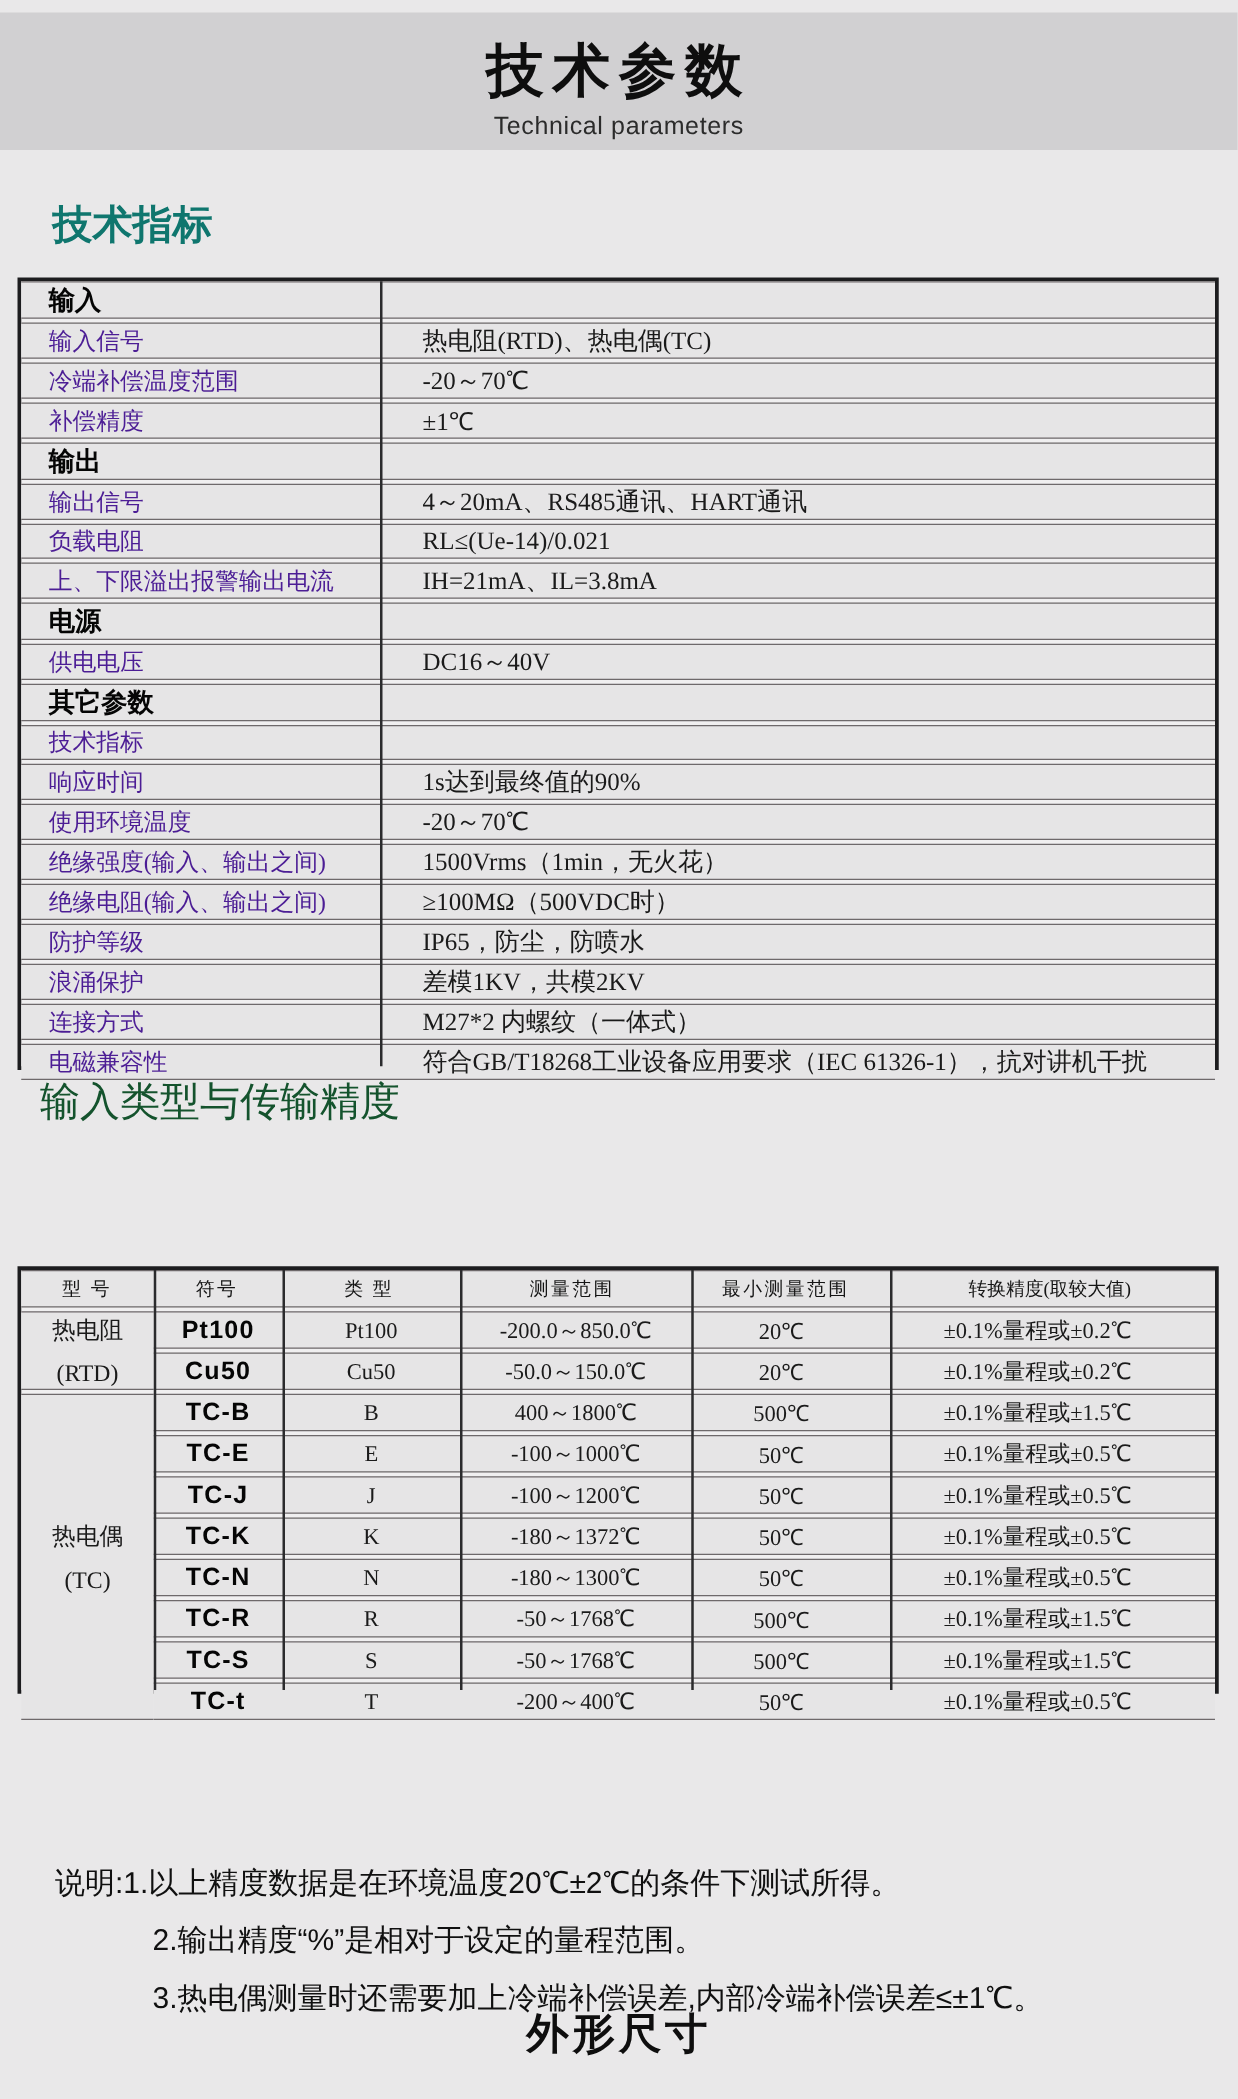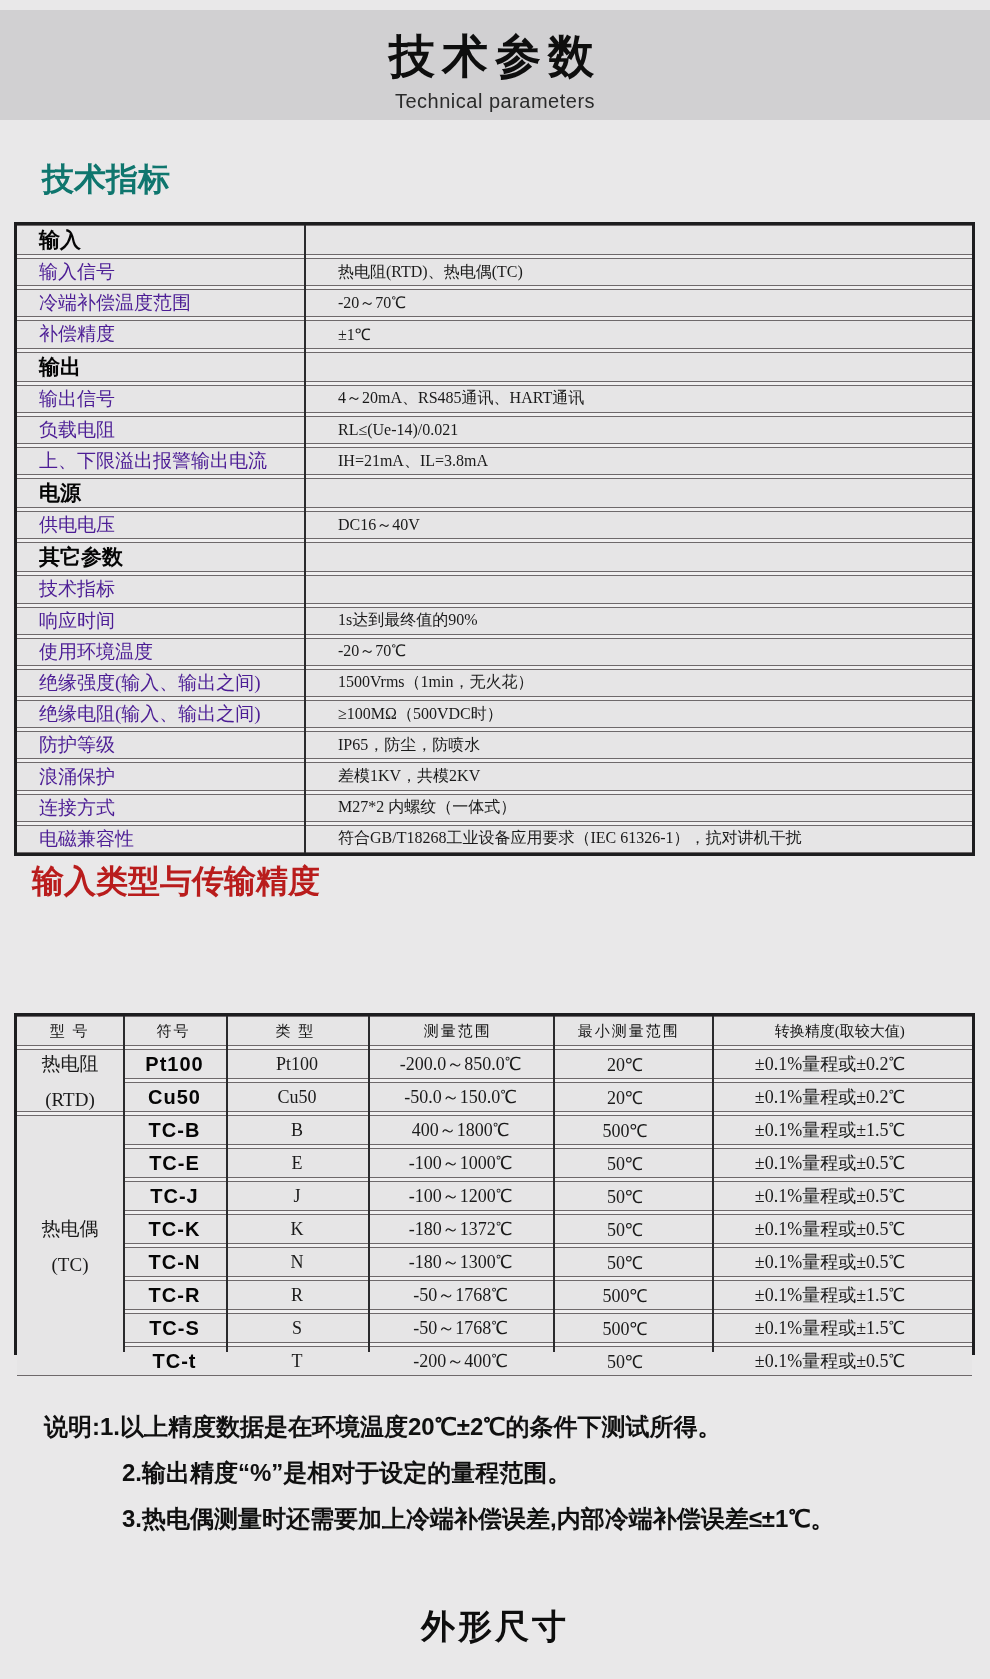--- a/index.html
+++ b/index.html
@@ -17,21 +17,21 @@
   .banner .title{
     margin:0;padding-top:16px;
     font-size:46px;font-weight:700;letter-spacing:7px;color:#0e0e0e;
     font-family:"Liberation Sans",sans-serif;
   }
   .banner .subtitle{
     margin:2px 0 0 0;font-size:20px;color:#2b2b2b;letter-spacing:0.5px;
   }
   
   .h-spec{position:absolute;left:42px;top:158px;font-size:32px;font-weight:700;color:#0f766e;margin:0;}
-  .h-io{position:absolute;left:32px;top:860px;font-size:32px;font-weight:700;color:#b91c1c;margin:0;}
+  .h-io{position:absolute;left:32px;top:860px;font-size:32px;font-weight:400;color:#14532d;margin:0;}
   .h-dim{position:absolute;left:0;top:1604px;width:990px;text-align:center;
          font-size:34px;font-weight:700;letter-spacing:3px;color:#0e0e0e;margin:0;}
   
   .tframe{
     position:absolute;left:14px;width:961px;box-sizing:border-box;
     background:#f0eff0;border:3px solid #1d1d1f;
     display:flex;flex-direction:column;gap:3px;
   }
   .vline{position:absolute;top:0;bottom:0;width:2px;background:#2b2b2d;z-index:3;}
   
@@ -42,21 +42,21 @@
   }
   .t1label{
     width:287px;flex:0 0 287px;box-sizing:border-box;padding-left:22px;
     font-family:"Liberation Serif",serif;font-size:19px;color:#4c1d95;white-space:nowrap;
   }
   .t1row.hdr .t1label{
     font-family:"Liberation Sans",sans-serif;font-size:21px;font-weight:700;color:#050505;
   }
   .t1value{
     flex:1;box-sizing:border-box;padding-left:34px;
-    font-family:"Liberation Serif",serif;font-size:16px;color:#1a1a1a;white-space:nowrap;
+    font-family:"Liberation Serif",serif;font-size:20px;color:#1a1a1a;white-space:nowrap;
   }
   
   .t2{top:1013px;height:342px;}
   .t2head{flex:0 0 28px;display:flex;align-items:stretch;background:#e6e5e6;
           border-top:1px solid #6e696b;border-bottom:1px solid #6e696b;}
   .t2head .hcell{
     display:flex;align-items:center;justify-content:center;box-sizing:border-box;
     font-family:"Liberation Serif",serif;font-size:15px;letter-spacing:2px;white-space:nowrap;
   }
   .t2head .hcell:nth-of-type(1){width:106px;}
@@ -80,21 +80,21 @@
   .t2row .cell{
     display:flex;align-items:center;justify-content:center;box-sizing:border-box;
     font-family:"Liberation Serif",serif;font-size:18px;color:#1a1a1a;white-space:nowrap;
   }
   .t2row .c1{width:103px;font-family:"Liberation Sans",sans-serif;font-weight:700;font-size:20px;color:#050505;letter-spacing:1px;}
   .t2row .c2{width:142px;}
   .t2row .c3{width:185px;}
   .t2row .c4{width:144px;}
   .t2row .c5{width:266px;}
   
-  .notes{position:absolute;left:44px;top:1404px;width:920px;font-weight:bold;}
+  .notes{position:absolute;left:44px;top:1484px;width:920px;}
   .note-line{font-size:24px;line-height:46px;color:#101010;padding-left:78px;white-space:nowrap;}
   .notes .note-line:nth-of-type(1){padding-left:0;}
 </style>
 </head>
 <body>
 
 <div class="banner">
   <h1 class="title">技术参数</h1>
   <p class="subtitle">Technical parameters</p>
 </div>

